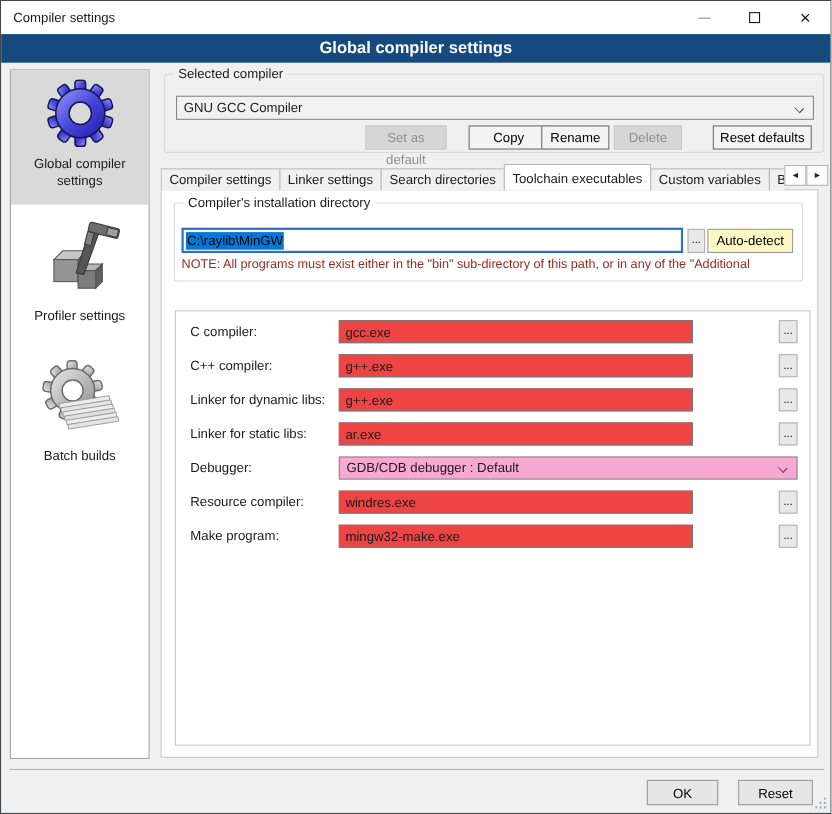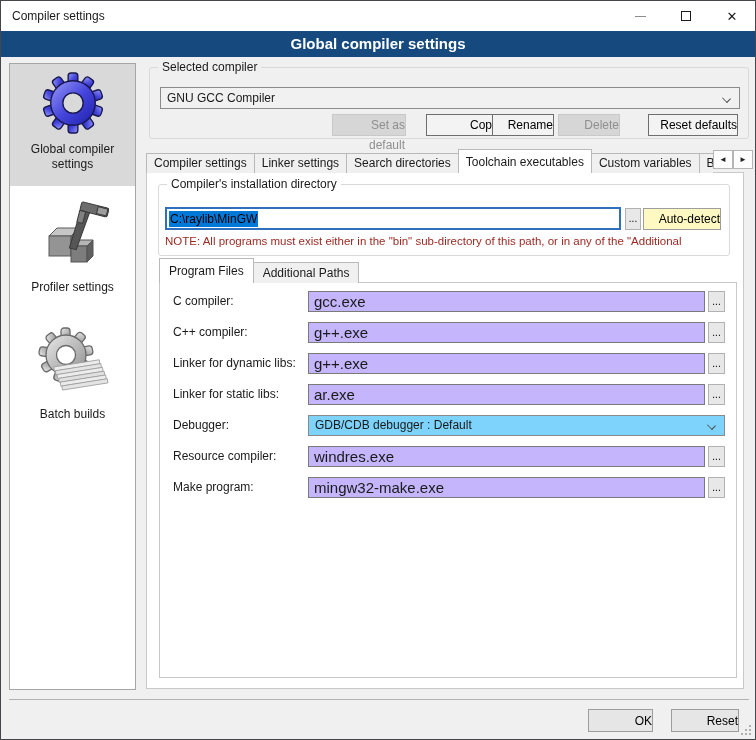--- a/index.html
+++ b/index.html
@@ -31,21 +31,21 @@
   .groupbox { position:absolute; border:1px solid #d9d9d9; border-radius:3px; }
   .legend { position:absolute; top:-8px; left:8px; padding:0 4px; font-size:12px; white-space:nowrap; }
   .legend.on-gray { background:#f0f0f0; }
   .legend.on-white { background:#fff; }
 
   .grp-compiler { left:148px; top:66px; width:600px; height:72px; }
   .combo { position:absolute; height:22px; border:1px solid #8a8a8a; background:#f1f1f1; display:flex; align-items:center; padding:0 8px 0 6px; white-space:nowrap; overflow:hidden; }
   .combo-main { left:10px; top:19px; width:580px; }
   .chev { position:absolute; right:9px; top:7px; width:7px; height:7px; border-right:1px solid #4a4a4a; border-bottom:1px solid #4a4a4a; transform:rotate(45deg) scale(1,0.8); }
 
-  .btn { position:absolute; height:22px; background:#f3f3f3; border:1px solid #6e6e6e; text-align:right; font-size:12px; line-height:20px; cursor:default; }
+  .btn { position:absolute; height:22px; background:#f3f3f3; border:1px solid #6e6e6e; text-align:center; font-size:12px; line-height:20px; cursor:default; }
   .btn.disabled { background:#d6d6d6; border-color:#c9c9c9; color:#8f8f8f; }
   .b-setdef { left:182px; top:46px; width:74px; }
   .b-copy   { left:276px; top:46px; width:73px; }
   .b-rename { left:342px; top:46px; width:62px; }
   .b-delete { left:408px; top:46px; width:62px; }
   .b-reset  { left:498px; top:46px; width:90px; }
 
   
   .tabstrip { position:absolute; left:145px; top:148px; width:567px; height:24px; display:flex; align-items:flex-end; overflow:hidden; white-space:nowrap; z-index:4; }
   .tab { flex:none; height:20px; line-height:19px; padding:0 7px; background:#f0f0f0; border:1px solid #b9b9b9; border-bottom:none; margin-right:-1px; }
@@ -64,23 +64,23 @@
   .note { position:absolute; left:6px; top:50px; width:562px; white-space:nowrap; overflow:hidden; color:#9a2a22; font-size:11.5px; }
 
   
   .subtabstrip { position:absolute; left:12px; top:85px; height:25px; display:flex; align-items:flex-end; z-index:3; }
   .subtab { flex:none; height:21px; line-height:20px; padding:0 9px; background:#f0f0f0; border:1px solid #b9b9b9; border-bottom:none; margin-right:-1px; }
   .subtab.active { height:25px; line-height:25px; background:#fff; position:relative; z-index:4; }
 
   .innerpage { position:absolute; left:12px; top:109px; width:578px; height:396px; background:#fff; border:1px solid #c9c9c9; }
   .frow { position:absolute; left:0; width:100%; height:22px; }
   .flabel { position:absolute; left:13px; top:0; line-height:21px; white-space:nowrap; }
-  .ftext { position:absolute; left:148px; top:0; width:397px; height:21px; border:1px solid #7a7a7a; background:#c4b5fd; font-family:"Liberation Sans", sans-serif; font-size:15px; padding:0 5px; color:#1a1a1a; }
+  .ftext { position:absolute; left:148px; top:0; width:322px; height:21px; border:1px solid #7a7a7a; background:#ef4444; font-family:"Liberation Sans", sans-serif; font-size:12px; padding:0 5px; color:#1a1a1a; }
   .fbrowse { position:absolute; left:548px; top:0; width:17px; height:21px; background:#e8e8e8; border:1px solid #b2b2b2; font-size:10px; line-height:15px; text-align:center; }
-  .fcombo { position:absolute; left:148px; top:0; width:417px; height:21px; border:1px solid #8a8a8a; background:#7dd3fc; line-height:19px; padding-left:6px; }
+  .fcombo { position:absolute; left:148px; top:0; width:417px; height:21px; border:1px solid #8a8a8a; background:#f9a8d4; line-height:19px; padding-left:6px; }
   .fcombo .chev { top:6px; }
 
   
   .footer-divider { position:absolute; left:8px; top:698px; width:740px; height:1px; background:#b2b2b2; }
   .b-ok { left:587px; top:708px; width:65px; height:23px; background:#e6e6e6; border:1px solid #9d9d9d; }
   .b-cancel { left:670px; top:708px; width:68px; height:23px; background:#e6e6e6; border:1px solid #9d9d9d; }
   .grip { position:absolute; right:3px; bottom:3px; }
 </style>
 </head>
 <body>
@@ -215,24 +215,20 @@
     <div class="groupbox grp-install">
       <span class="legend on-white">Compiler's installation directory</span>
       <div class="path-field">
         <span class="selected-text">C:\raylib\MinGW</span>
       </div>
       <button class="browse-sm">...</button>
       <button class="btn b-autodetect">Auto-detect</button>
       <div class="note">NOTE: All programs must exist either in the "bin" sub-directory of this path, or in any of the "Additional</div>
     </div>
 
-    <div class="subtabstrip">
-      <div class="subtab active">Program Files</div>
-      <div class="subtab">Additional Paths</div>
-    </div>
 
     <div class="innerpage">
 
       <div class="frow" style="top:8px;">
         <span class="flabel">C compiler:</span>
         <input class="ftext" value="gcc.exe" style="">
         <button class="fbrowse">...</button>
       </div>
 
       <div class="frow" style="top:39px;">

